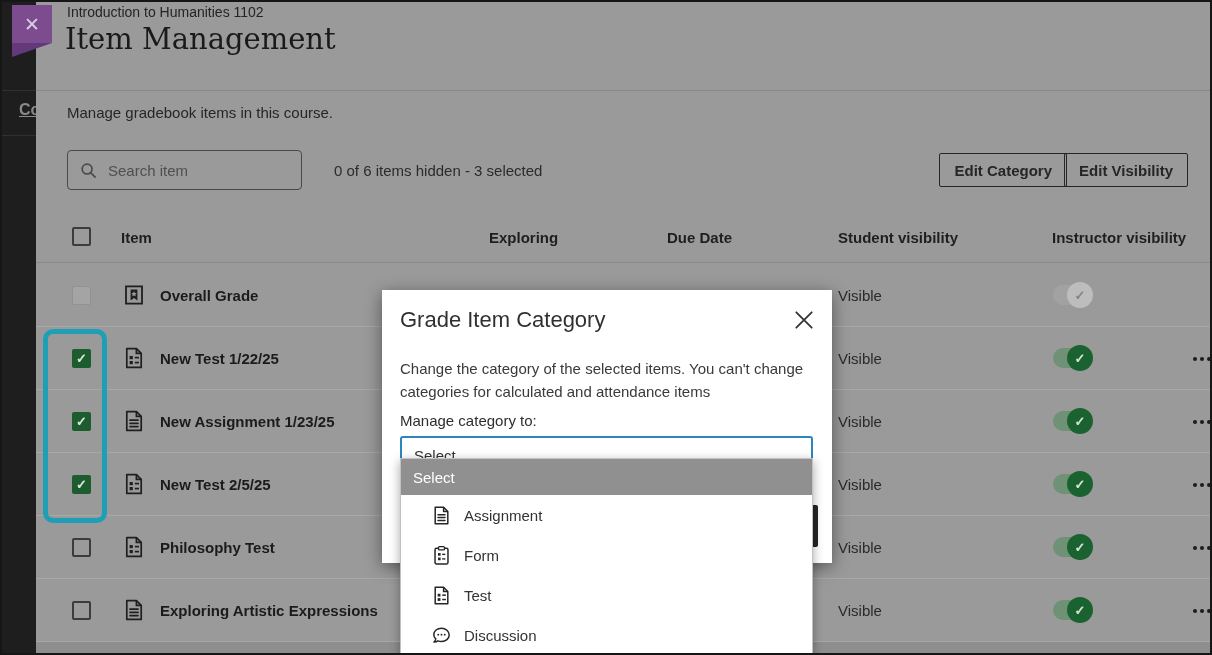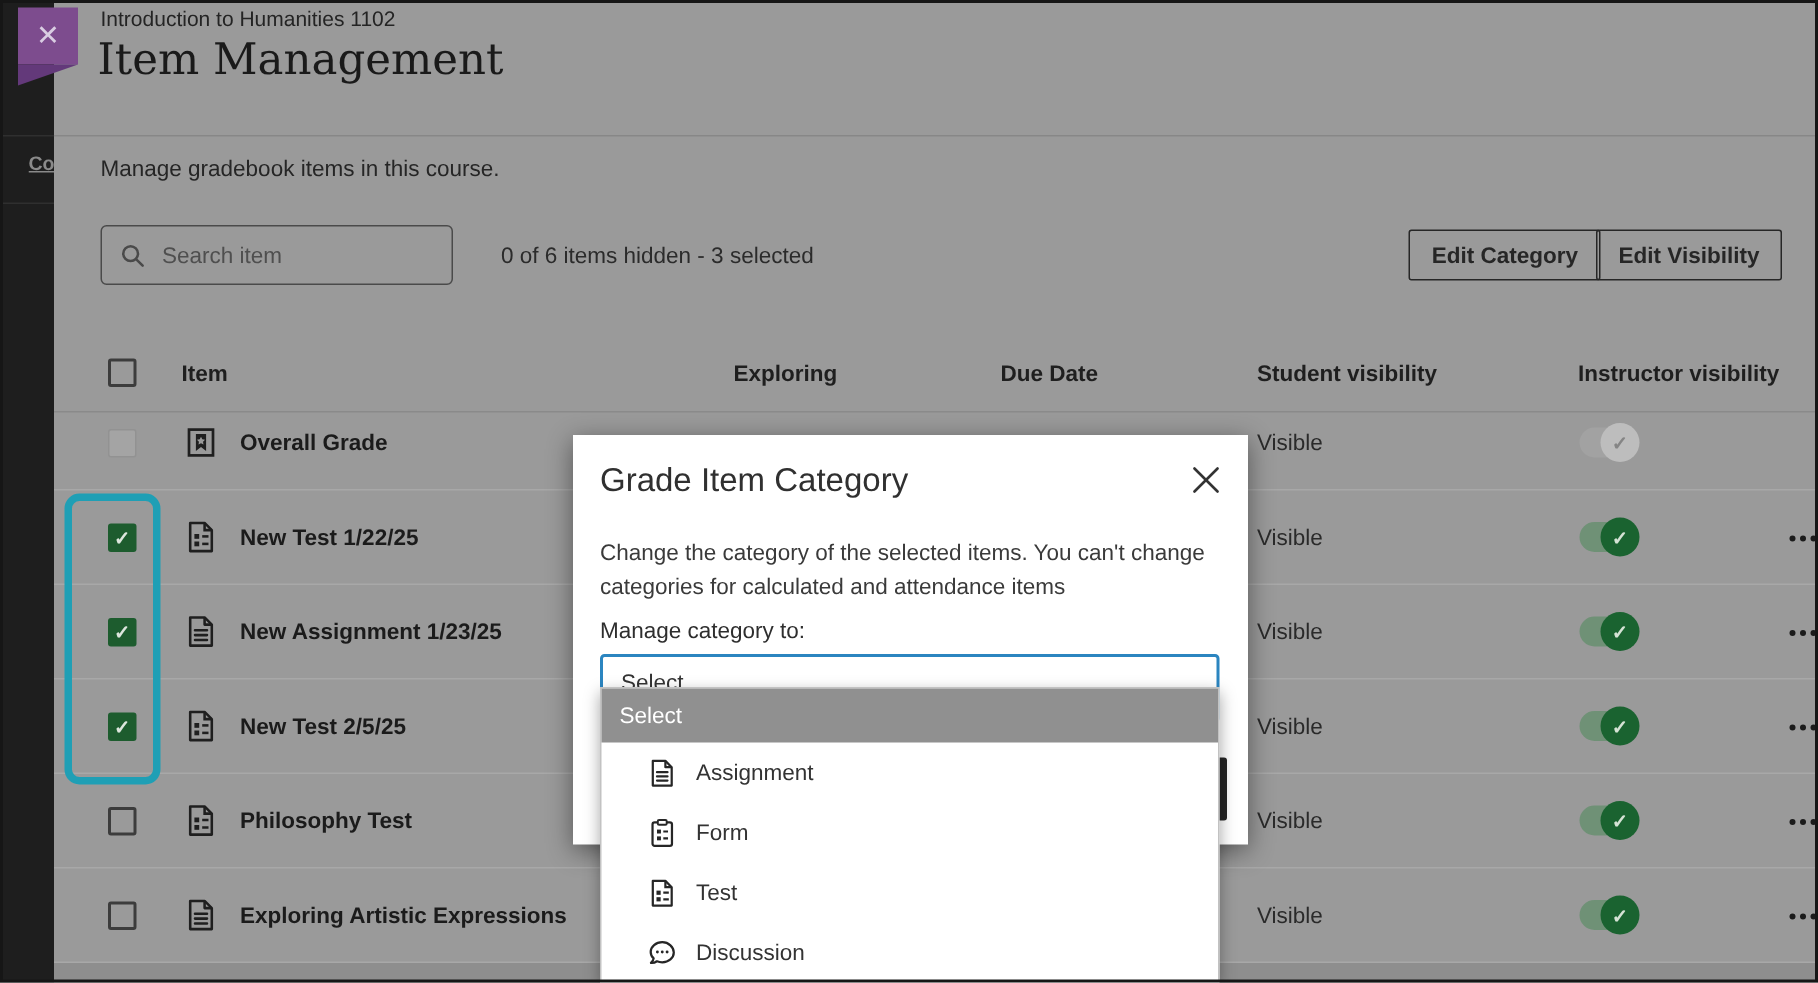--- a/index.html
+++ b/index.html
@@ -6,21 +6,21 @@
   html,body { background:#555; }
   #stage {
     position:relative; width:1212px; height:655px; overflow:hidden;
     background:#9a9a9a; font-family:"Liberation Sans", sans-serif;
   }
   .frame { position:absolute; inset:0; border:2px solid #161616; pointer-events:none; z-index:99; }
 
   
   .sidebar { position:absolute; left:0; top:0; width:36px; height:655px; background:#1e1e1e; z-index:3; }
   .sidebar .sep { position:absolute; left:0; width:36px; height:1px; background:#2f2f2f; }
-  .sidebar-label { position:absolute; left:19px; top:101px; font-size:13px; font-weight:600; color:#8a8a8a; white-space:nowrap; overflow:hidden; width:17px;text-decoration:underline; }
+  .sidebar-label { position:absolute; left:19px; top:101px; font-size:16px; font-weight:600; color:#8a8a8a; white-space:nowrap; overflow:hidden; width:17px;text-decoration:underline; }
 
   
   .purple-tab { position:absolute; left:12px; top:5px; width:40px; height:38px; background:#7d4c8e; z-index:6;
     display:flex; align-items:center; justify-content:center; color:#d9cde2; font-size:19px; cursor:pointer; }
   .purple-notch { position:absolute; left:12px; top:43px; width:0; height:0; z-index:6;
     border-top:14px solid #63397a; border-right:40px solid transparent; }
 
   
   .course-name { position:absolute; left:67px; top:4px; font-size:14px; color:#242424; }
   .page-title  { position:absolute; left:65px; top:22px; font-family:"DejaVu Serif", serif; font-size:29px; color:#1a1a1a; font-weight:400; }
@@ -29,21 +29,21 @@
 
   
   .search-box { position:absolute; left:67px; top:150px; width:235px; height:40px; border:1px solid #4a4a4a; border-radius:4px; display:flex; align-items:center; padding:0 12px; gap:11px; }
   .search-placeholder { font-size:15px; color:#4f4f4f; }
   .status-text { position:absolute; left:334px; top:162px; font-size:15px; color:#2b2b2b; }
   .btn { position:absolute; top:153px; height:34px; display:inline-flex; align-items:center; padding:15px 14px;
     border:1px solid #262626; border-radius:2px; font-size:15px; font-weight:600; color:#262626; cursor:pointer; }
   .btn-cat { right:145px; } .btn-vis { right:24px; }
 
   
-  .thead { position:absolute; left:36px; right:0; top:224px; height:51px; border-bottom:1px solid #8a8a8a; }
+  .thead { position:absolute; left:36px; right:0; top:212px; height:51px; border-bottom:1px solid #8a8a8a; }
   .thead .col { position:absolute; top:0; line-height:51px; font-size:15px; font-weight:600; color:#1f1f1f; }
   .c0{left:85px;} .c1{left:453px;} .c2{left:631px;} .c3{left:802px;} .c4{left:985px;margin-left:31px;}
   .cb { width:19px; height:19px; border-radius:2px; display:flex; align-items:center; justify-content:center; font-size:13px; font-weight:700; }
   .cb.unchecked { border:2px solid #3c3c3c; }
   .cb.checked   { background:#1d5c2e; color:#dde6dd; }
   .cb.disabled  { background:#a4a4a4; border:1px solid #929292; }
   .thead .cb { position:absolute; left:36px; top:15px; }
 
   #rows { position:absolute; inset:0; }
   .row { position:absolute; left:36px; right:0; height:63px; border-bottom:1px solid #a8a8a8; }

